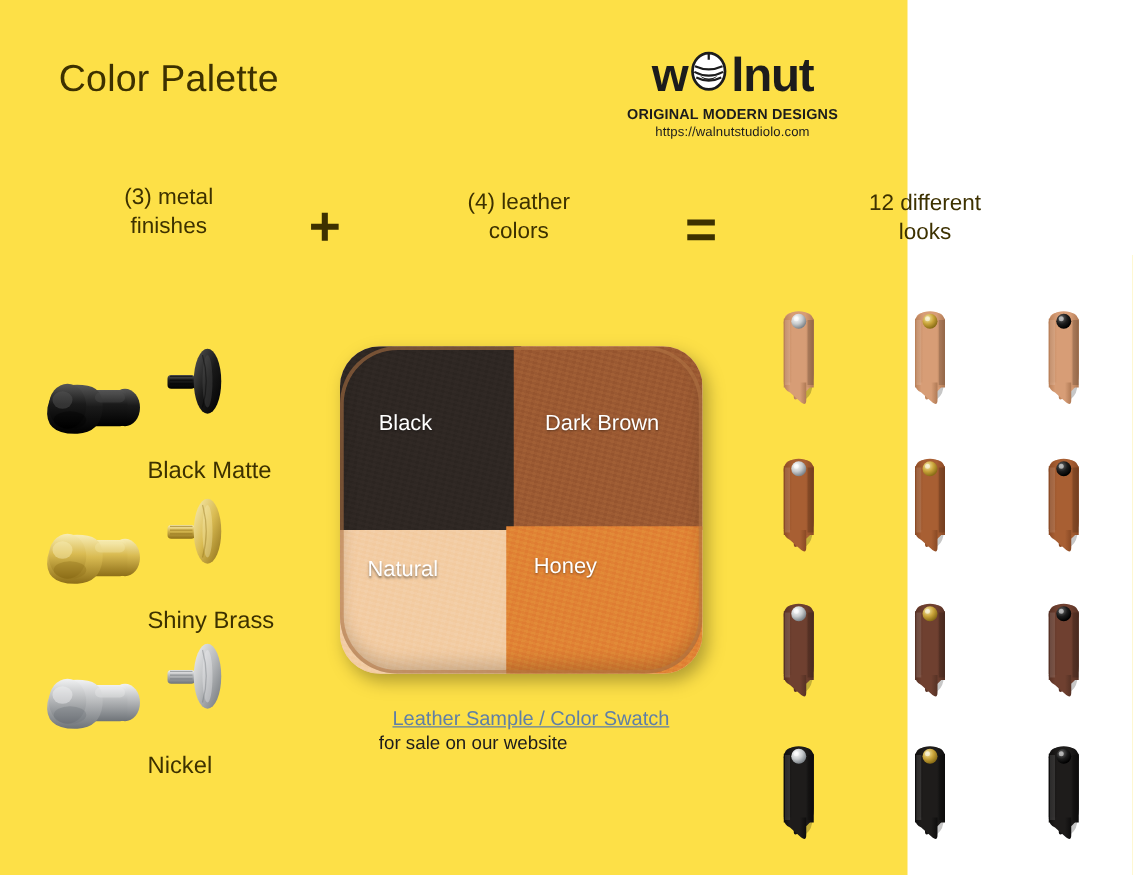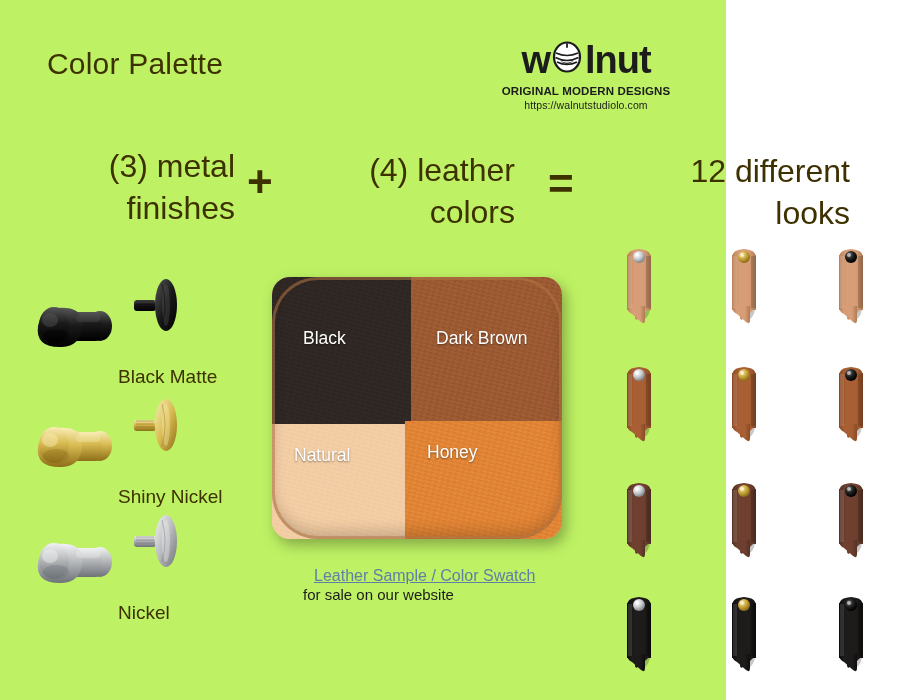--- a/index.html
+++ b/index.html
@@ -2,21 +2,21 @@
 <html><head>
 <meta charset="utf-8">
 <style>
   * { box-sizing: border-box; margin: 0; padding: 0; }
   html, body {
     width: 906px; height: 700px;
     background: #ffffff;
     font-family: "Liberation Sans", sans-serif;
     overflow: hidden;
   }
-  #page { position: relative; width: 726px; height: 700px; background:#bef264;text-decoration:underline; }
+  #page { position: relative; width: 726px; height: 700px; background:#fde047;text-decoration:underline; }
 
   
   .page-title {
     position: absolute; left: 47px; top: 47px;
     font-size: 30px; color: #3d3100; letter-spacing: .2px;
     white-space: nowrap;
   }
   .brand { position: absolute; right: 40px; top: 40px; width: 200px; text-align: center; }
   .brand-word {
     font-size: 38px; font-weight: bold; color: #1c1c1c;
@@ -30,22 +30,22 @@
     margin-top: 5px; letter-spacing: .15px; white-space: nowrap;
   }
   .brand-url {
     font-size: 10.5px; color: #1c1c1c; margin-top: 2px;
     letter-spacing: .1px; white-space: nowrap;
   }
 
   
   .eq-row { position: absolute; left: 0; top: 146px; width: 906px; height: 72px; }
   .eq-item {
-    position: absolute; text-align: right; color: #3d3100;
-    font-size: 32px; line-height: 1.3; white-space: pre-line;
+    position: absolute; text-align: center; color: #3d3100;
+    font-size: 18px; line-height: 1.3; white-space: pre-line;
   }
   .eq-op {
     position: absolute; color: #3d3100; font-weight: bold;
     font-size: 44px; line-height: 1;
   }
   #eq-metal  { left: 35px;  top: 0;  width: 200px; }
   #eq-plus   { left: 247px; top: 14px; }
   #eq-leather{ left: 315px; top: 4px;  width: 200px; }
   #eq-equals { left: 548px; top: 16px; }
   #eq-looks  { left: 630px; top: 5px;  width: 220px; }
@@ -62,21 +62,21 @@
   .metal-art { position: absolute; left: 0; top: 0; width: 190px; height: 100px; }
 
   
   .swatch-wrap {
     position: absolute; left: 272px; top: 277px;
     width: 290px; height: 262px;
     filter: drop-shadow(4px 6px 7px rgba(0,0,0,.30));
   }
   .swatch {
     position: relative; width: 100%; height: 100%;
-    border-radius: 18px; overflow: hidden;
+    border-radius: 32px; overflow: hidden;
     background: #f3c79c;
   }
   .quad { position: absolute; }
   .q-black  { left: 0;     top: 0;   width: 50%; height: 57%; background:#2e2723; }
   .q-dbrown { left: 48%;   top: 0;   width: 52%; height: 56%; background:#9c5a32; }
   .q-natural{ left: 0;     top: 56%; width: 47%; height: 44%; background:#f3cda4; }
   .q-honey  { left: 46%;   top: 55%; width: 54%; height: 45%; background:#e18435; }
   .swatch-grain {
     position:absolute; inset:0;
     background:
@@ -220,21 +220,21 @@
           <g transform="translate(6,34)">
             <ellipse cx="64" cy="20" rx="12" ry="15" fill="url(#capG1)"></ellipse>
             <rect x="34" y="6" width="32" height="29" rx="6" fill="url(#shaftG1)"></rect>
             <path d="M30 2 q-24 -2 -28 18 q-3 22 24 21 q18 -1 20 -19 q2 -19 -16 -20 z" fill="url(#capG1)"></path>
             <ellipse cx="18" cy="19" rx="15" ry="18" fill="url(#capG1)"></ellipse>
             <ellipse cx="14" cy="14" rx="8" ry="7" fill="#f8edb6" opacity=".45"></ellipse>
             <ellipse cx="20" cy="30" rx="13" ry="7" fill="#8d6e18" opacity=".35"></ellipse>
             <rect x="40" y="8" width="24" height="8" rx="4" fill="#f8edb6" opacity=".30"></rect>
           </g>
         </svg></div>
-    <div class="metal-label">Shiny Nickel</div>
+    <div class="metal-label">Shiny Brass</div>
   </div>
   <div class="metal-group" id="metal-2">
     <div class="metal-art" id="art-2"><svg width="190" height="100" viewBox="0 0 190 100" aria-hidden="true">
           <defs>
             <linearGradient id="capG2" x1="0" y1="0" x2="0" y2="1">
               <stop offset="0%" stop-color="#f1f2f3"></stop>
               <stop offset="45%" stop-color="#b8babc"></stop>
               <stop offset="100%" stop-color="#6e7378"></stop>
             </linearGradient>
             <linearGradient id="shaftG2" x1="0" y1="0" x2="0" y2="1">

